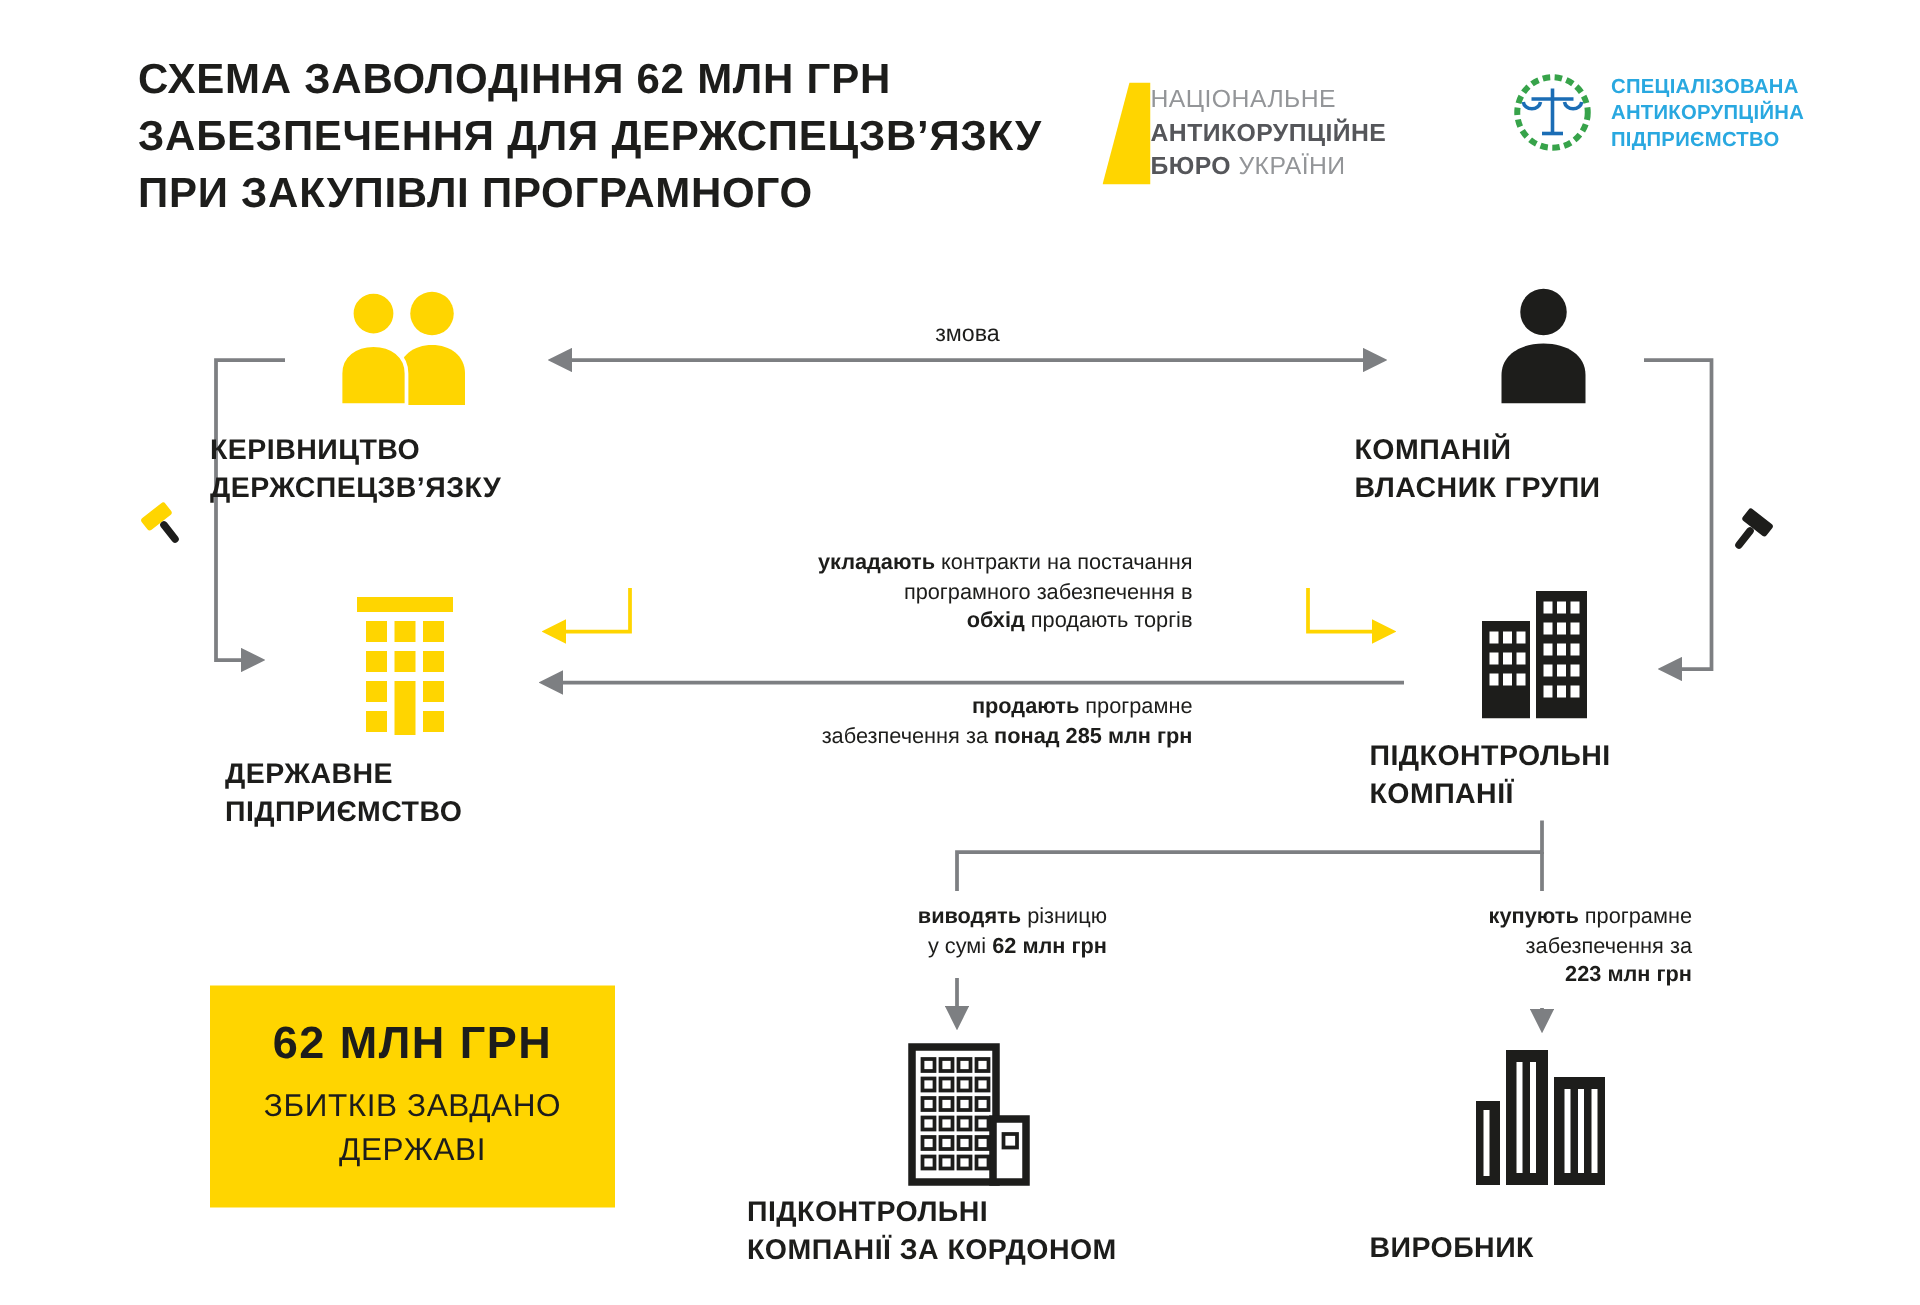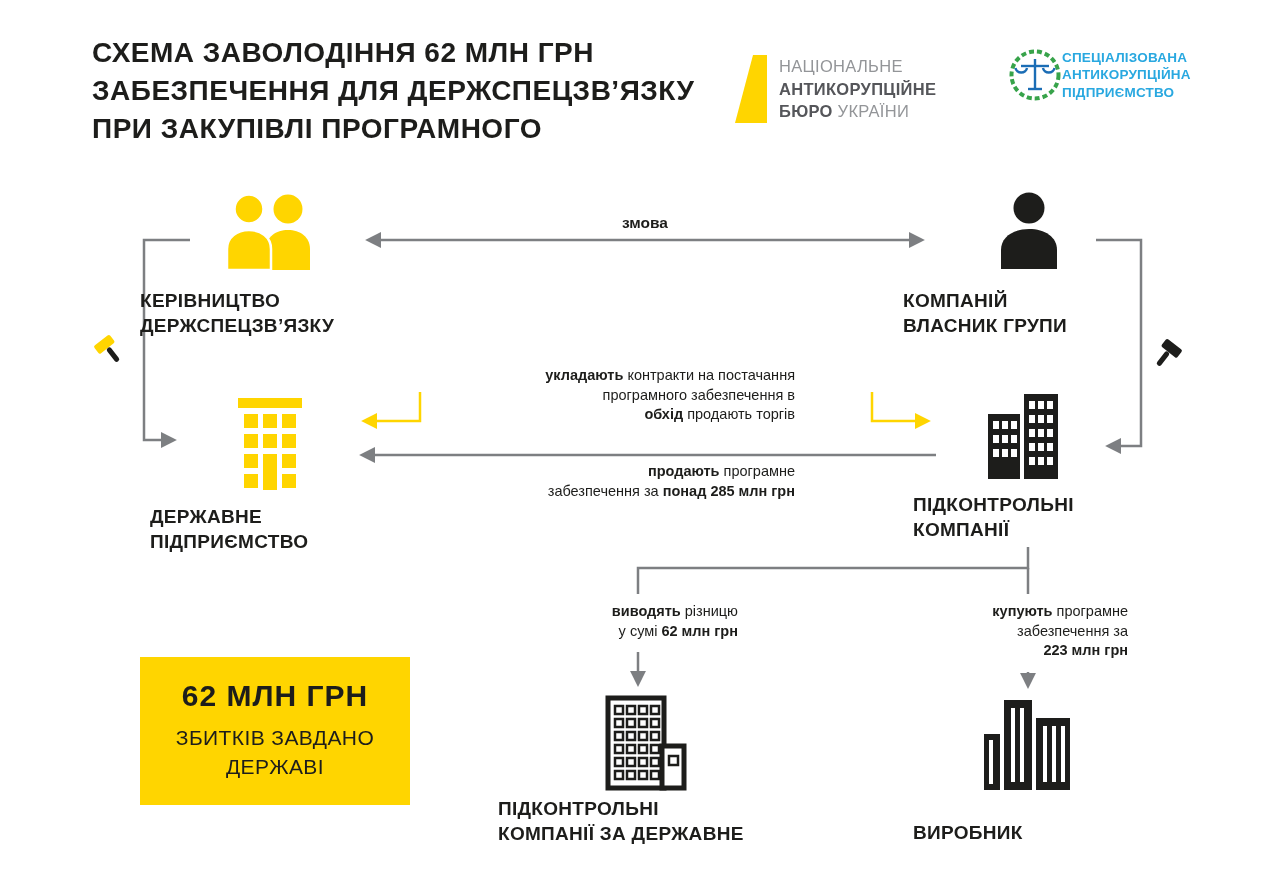--- a/index.html
+++ b/index.html
@@ -4,31 +4,31 @@
 <style>
   *{margin:0;padding:0;box-sizing:border-box}
   html,body{background:#fff}
   body{font-family:"Liberation Sans", sans-serif;color:#1d1d1b}
   .canvas{position:relative;width:1280px;height:870px;background:#fff;overflow:hidden}
   .abs{position:absolute}
 
   .title{position:absolute;left:92px;top:34px;font-size:28px;font-weight:700;line-height:38px;letter-spacing:.5px;color:#1d1d1b}
 
   .nabu{position:absolute;left:735px;top:55px;display:flex;align-items:flex-start}
-  .nabu-text{margin-left:12px;font-size:16.5px;line-height:22.5px;letter-spacing:.3px}
+  .nabu-text{font-size:16.5px;line-height:22.5px;letter-spacing:.3px}
   .lt{color:#939598;font-weight:400}
   .bd{color:#55565a;font-weight:700}
 
   .sap{position:absolute;left:1008px;top:48px;display:flex;align-items:center}
-  .sap-text{font-size:13.5px;font-weight:700;line-height:17.5px;letter-spacing:.2px;color:#29a8e0}
+  .sap-text{margin-left:12px;font-size:13.5px;font-weight:700;line-height:17.5px;letter-spacing:.2px;color:#29a8e0}
 
   .node-label{position:absolute;font-weight:700;font-size:19px;line-height:25px;letter-spacing:.3px;color:#1d1d1b}
   .edge-text{position:absolute;text-align:right;font-size:14.5px;line-height:19.5px;color:#1d1d1b}
   .edge-text b{font-weight:700}
-  .conspiracy-label{position:absolute;text-align:center;font-size:15.5px;font-weight:700;color:#1d1d1b}
+  .conspiracy-label{position:absolute;text-align:center;font-size:15.5px;font-weight:400;color:#1d1d1b}
 
   .loss-box{position:absolute;left:140px;top:657px;width:270px;height:148px;background:#ffd500;text-align:center;padding-top:22px}
   .loss-amount{font-size:30px;font-weight:700;letter-spacing:1px;margin-bottom:10px}
   .loss-caption{font-size:21px;font-weight:400;line-height:29px;letter-spacing:.4px}
 </style>
 </head>
 <body>
 
 <div class="canvas">
 
@@ -239,21 +239,21 @@
         <rect x="59" y="64" width="8" height="8"></rect>
       <rect x="23" y="77" width="8" height="8"></rect>
         <rect x="35" y="77" width="8" height="8"></rect>
         <rect x="47" y="77" width="8" height="8"></rect>
         <rect x="59" y="77" width="8" height="8"></rect>
       <rect x="77" y="62" width="9" height="9"></rect>
     </g>
   </svg>
   <div class="node-label" style="left:498px;top:796px;width:284px">
     <div>ПІДКОНТРОЛЬНІ</div>
-    <div>КОМПАНІЇ ЗА ДЕРЖАВНЕ</div>
+    <div>КОМПАНІЇ ЗА КОРДОНОМ</div>
   </div>
 
   <svg class="abs" style="left:984px;top:700px" width="86" height="90" viewBox="0 0 86 90">
     <g fill="#1d1d1b">
       <rect x="0" y="34" width="16" height="56"></rect>
       <rect x="20" y="0" width="28" height="90"></rect>
       <rect x="52" y="18" width="34" height="72"></rect>
     </g>
     <g fill="#fff">
       <rect x="5" y="40" width="4" height="44"></rect>

